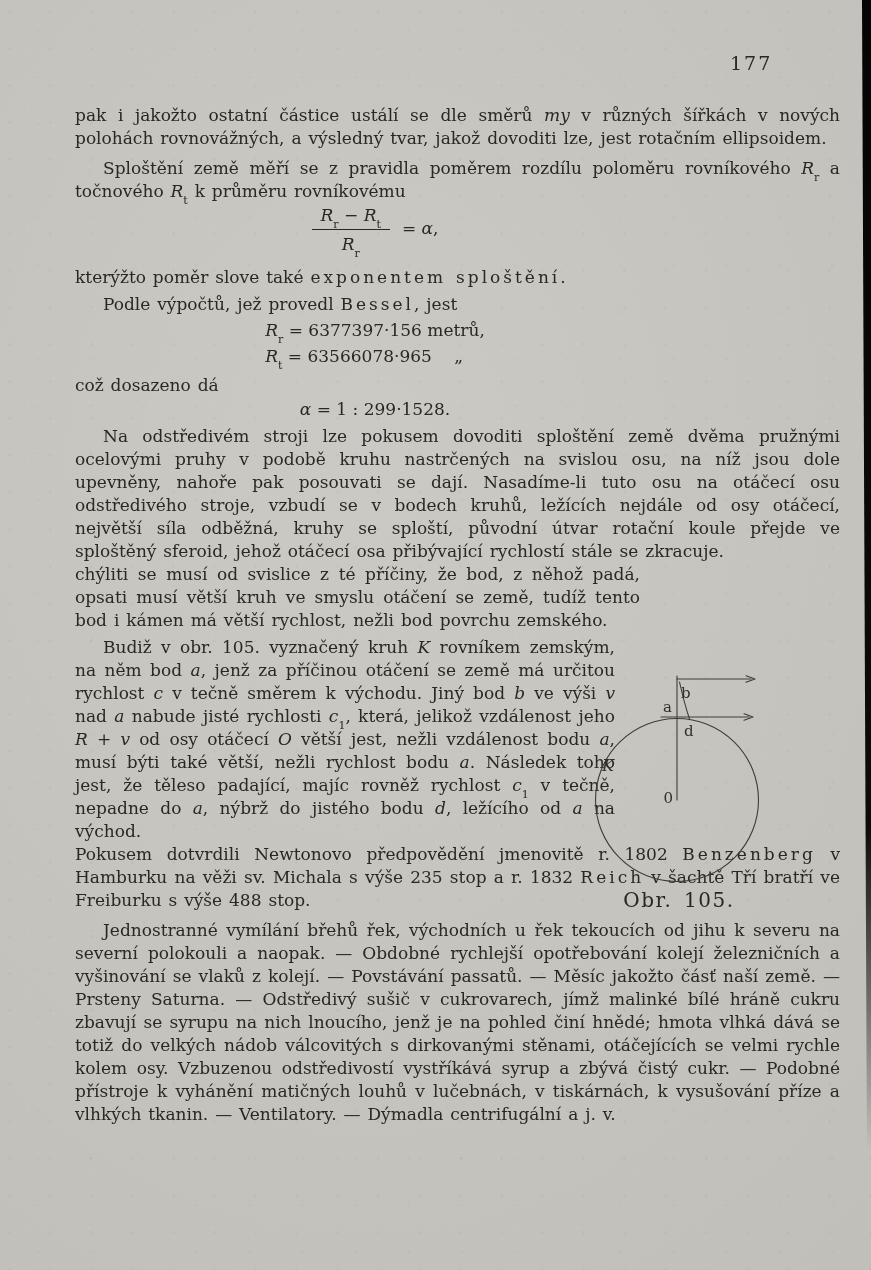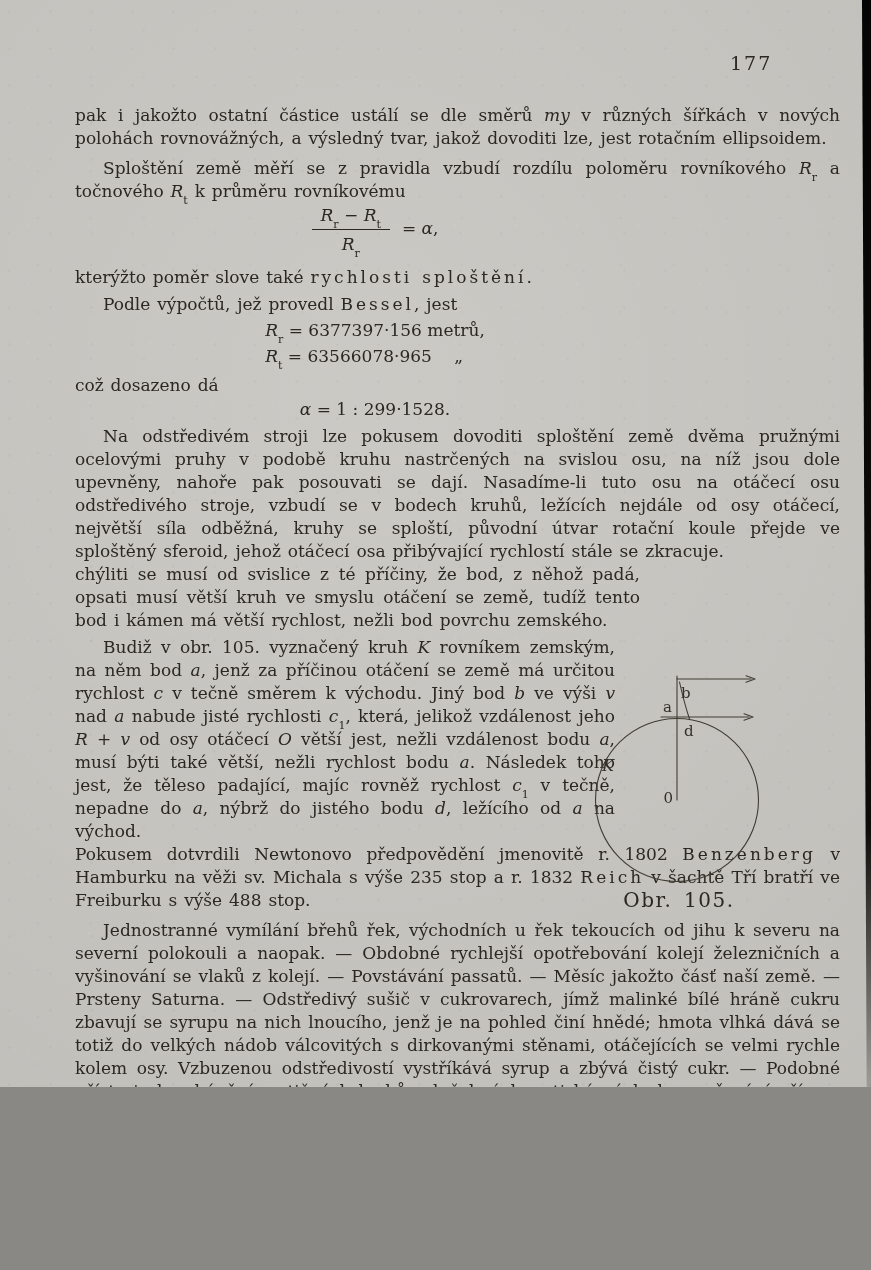--- a/index.html
+++ b/index.html
@@ -1,17 +1,17 @@
 <!DOCTYPE html>
 <html lang="cs" style="--paper: #c8c6c1; --ink: #2b2822;"><head>
 <meta charset="utf-8">
 <style>
   html,body{margin:0;padding:0;background:#8a8884;}
   .page{
-    position:relative;width:871px;height:1087px;overflow:hidden;
+    position:relative;width:871px;height:1270px;overflow:hidden;
     background-color:var(--paper,#c8c6c1);
     background-image:
       radial-gradient(circle at 23% 31%, rgba(0,0,0,.03) 1px, transparent 1.6px),
       radial-gradient(circle at 71% 64%, rgba(0,0,0,.025) 1px, transparent 1.6px),
       radial-gradient(circle at 46% 82%, rgba(255,255,255,.05) 1px, transparent 1.6px),
       radial-gradient(120% 105% at 42% 36%, rgba(255,255,255,.06), rgba(0,0,0,.045) 88%);
     background-size:41px 37px,53px 47px,61px 59px,100% 100%;
     font-family:"DejaVu Serif","Liberation Serif",serif;
     color:var(--ink,#2b2822);
     text-decoration:underline;
@@ -45,23 +45,23 @@
 </style>
 </head>
 <body>
 
 <div class="page">
 
   <div class="pageno">177</div>
 
   <div id="flow" class="flow">
       <p class="para"><span>pak i jakožto ostatní částice ustálí se dle směrů </span><i>my</i><span> v různých šířkách v nových polohách rovnovážných, a výsledný tvar, jakož dovoditi lze, jest rotačním ellipsoidem.</span></p>
-      <p class="para ind gm"><span>Sploštění země měří se z pravidla vzbudí rozdílu poloměru rovníkového </span><span><i>R</i><sub>r</sub></span><span> a točnového </span><span><i>R</i><sub>t</sub></span><span> k průměru rovníkovému</span></p>
+      <p class="para ind gm"><span>Sploštění země měří se z pravidla poměrem rozdílu poloměru rovníkového </span><span><i>R</i><sub>r</sub></span><span> a točnového </span><span><i>R</i><sub>t</sub></span><span> k průměru rovníkovému</span></p>
       <div class="eq gm"><span class="frac-wrap"><span class="frac-num"><span><i>R</i><sub>r</sub></span><span> − </span><span><i>R</i><sub>t</sub></span></span><span class="frac-den"><span><i>R</i><sub>r</sub></span></span></span><span>= </span><i>α</i><span>,</span></div>
-      <p class="para gl"><span>kterýžto poměr slove také </span><span class="sp">rychlosti sploštění</span><span>.</span></p>
+      <p class="para gl"><span>kterýžto poměr slove také </span><span class="sp">exponentem sploštění</span><span>.</span></p>
       <p class="para ind gs"><span>Podle výpočtů, jež provedl </span><span class="sp">Bessel</span><span>, jest</span></p>
       <div class="eq gs"><span class="eqstack"><div><span><i>R</i><sub>r</sub></span><span> = 6377397·156 metrů,</span></div><div><span><i>R</i><sub>t</sub></span><span> = 63566078·965  „</span></div></span></div>
       <p class="para gs"><span>což dosazeno dá</span></p>
       <p class="eq"><i>α</i><span> = 1 : 299·1528.</span></p>
       <p class="para ind gs"><span>Na odstředivém stroji lze pokusem dovoditi sploštění země dvěma pružnými ocelovými pruhy v podobě kruhu nastrčených na svislou osu, na níž jsou dole upevněny, nahoře pak posouvati se dají. Nasadíme-li tuto osu na otáčecí osu odstředivého stroje, vzbudí se v bodech kruhů, ležících nejdále od osy otáčecí, největší síla odběžná, kruhy se sploští, původní útvar rotační koule přejde ve sploštěný sferoid, jehož otáčecí osa přibývající rychlostí stále se zkracuje.</span></p>
       <p class="para" style="width: 565px;"><span>chýliti se musí od svislice z té příčiny, že bod, z něhož padá, opsati musí větší kruh ve smyslu otáčení se země, tudíž tento bod i kámen má větší rychlost, nežli bod povrchu zemského.</span></p>
       <p class="para ind gs" style="width: 540px;"><span>Budiž v obr. 105. vyznačený kruh </span><i>K</i><span> rovníkem zemským, na něm bod </span><i>a</i><span>, jenž za příčinou otáčení se země má určitou rychlost </span><i>c</i><span> v tečně směrem k východu. Jiný bod </span><i>b</i><span> ve výši </span><i>v</i><span> nad </span><i>a</i><span> nabude jisté rychlosti </span><span><i>c</i><sub>1</sub></span><span>, která, jelikož vzdálenost jeho </span><i>R</i><span> + </span><i>v</i><span> od osy otáčecí </span><i>O</i><span> větší jest, nežli vzdálenost bodu </span><i>a</i><span>, musí býti také větší, nežli rychlost bodu </span><i>a</i><span>. Následek toho jest, že těleso padající, majíc rovněž rychlost </span><span><i>c</i><sub>1</sub></span><span> v tečně, nepadne do </span><i>a</i><span>, nýbrž do jistého bodu </span><i>d</i><span>, ležícího od </span><i>a</i><span> na východ.</span></p>
       <p class="para"><span>Pokusem dotvrdili Newtonovo předpovědění jmenovitě r. 1802 </span><span class="sp">Benzenberg</span><span> v Hamburku na věži sv. Michala s výše 235 stop a r. 1832 </span><span class="sp">Reich</span><span> v šachtě Tří bratří ve Freiburku s výše 488 stop.</span></p>
       <p class="para ind gm"><span>Jednostranné vymílání břehů řek, východních u řek tekoucích od jihu k severu na severní polokouli a naopak. — Obdobné rychlejší opotřebování kolejí železničních a vyšinování se vlaků z kolejí. — Povstávání passatů. — Měsíc jakožto čásť naší země. — Prsteny Saturna. — Odstředivý sušič v cukrovarech, jímž malinké bílé hráně cukru zbavují se syrupu na nich lnoucího, jenž je na pohled činí hnědé; hmota vlhká dává se totiž do velkých nádob válcovitých s dirkovanými stěnami, otáčejících se velmi rychle kolem osy. Vzbuzenou odstředivostí vystříkává syrup a zbývá čistý cukr. — Podobné přístroje k vyhánění matičných louhů v lučebnách, v tiskárnách, k vysušování příze a vlhkých tkanin. — Ventilatory. — Dýmadla centrifugální a j. v.</span></p>
     </div>

